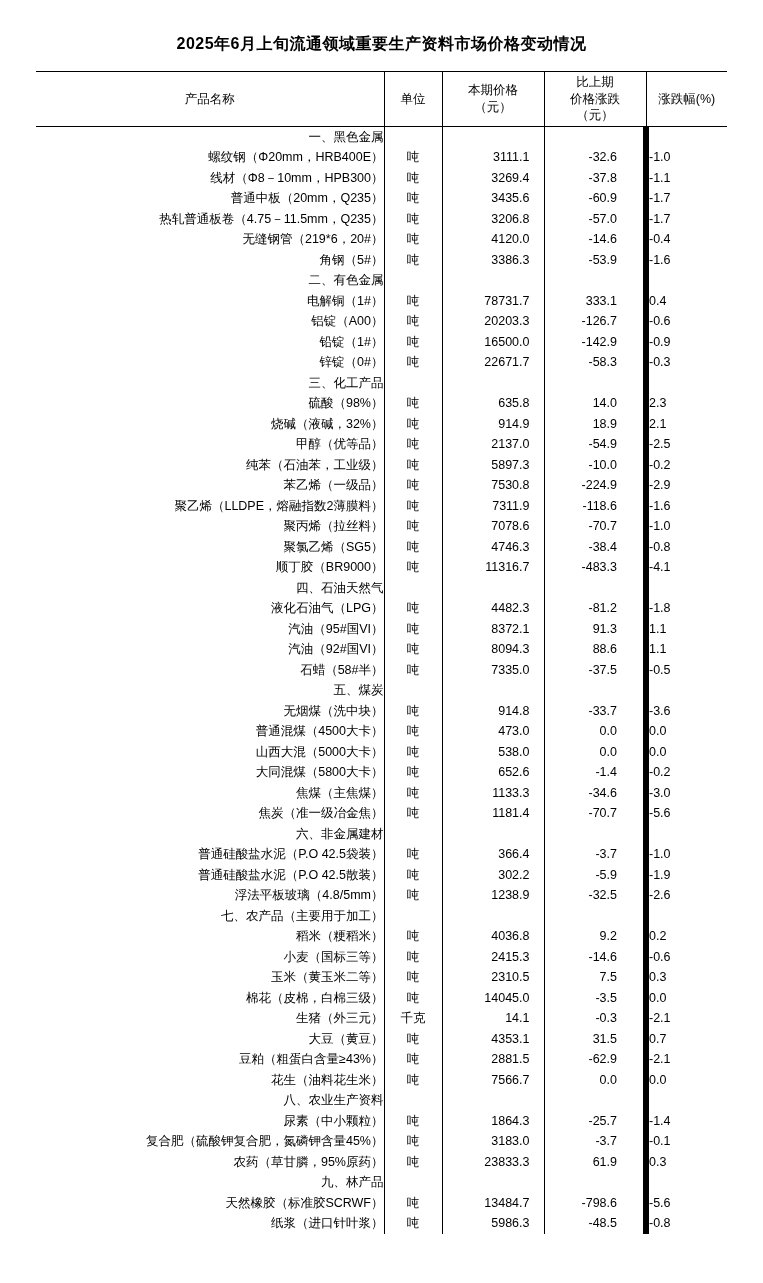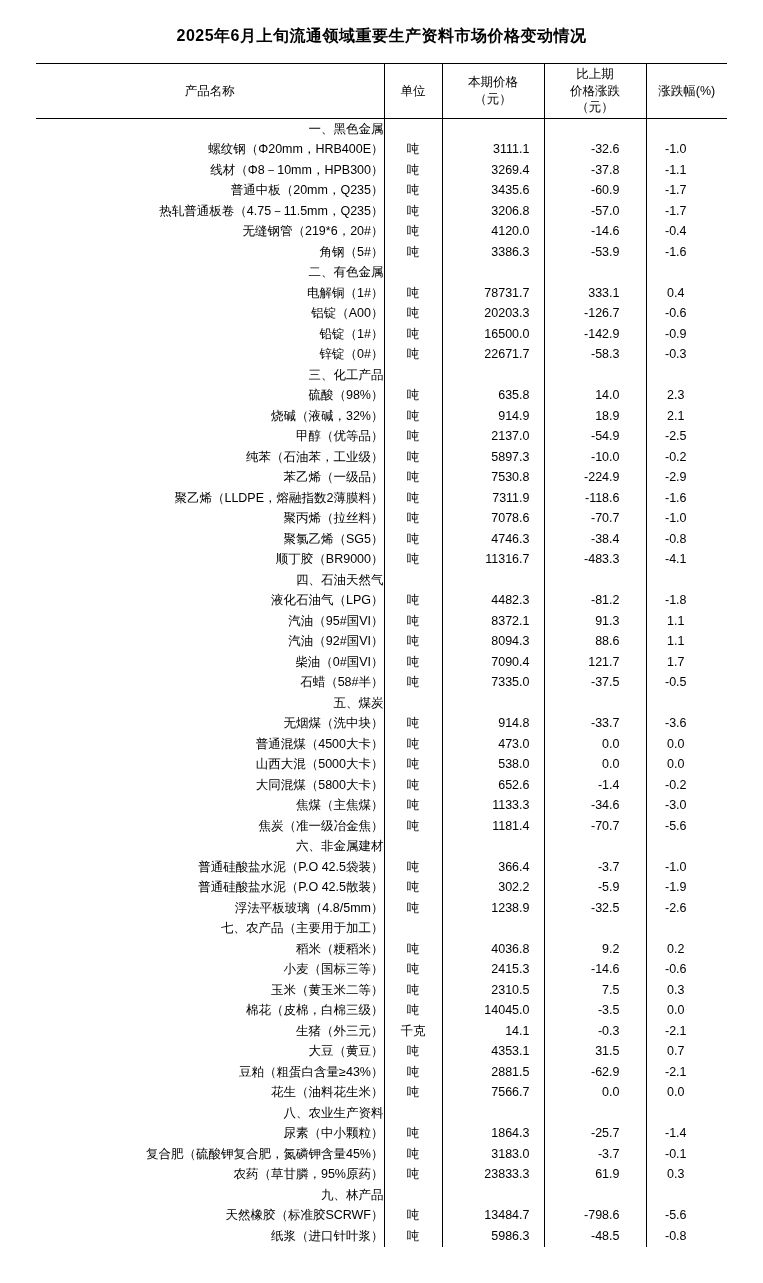--- a/index.html
+++ b/index.html
@@ -12,21 +12,21 @@
     height: 1283px;
     font-family: "Liberation Sans", "DejaVu Sans", sans-serif;
     color: #000000;
     position: relative;
     overflow: hidden;
   }
   .page {
     width: 763px;
     height: 1283px;
     box-sizing: border-box;
-    padding: 8px 36px;
+    padding: 16px 36px;
     position: relative;
   }
   .doc-title {
     text-align: center;
     font-size: 16px;
     font-weight: bold;
     letter-spacing: 0.5px;
     padding-top: 18px;
     padding-bottom: 16px;
   }
@@ -74,23 +74,23 @@
     text-align: right;
     padding-right: 14px;
     border-left: 1px solid #000;
   }
   tbody td.c-change {
     text-align: right;
     padding-right: 26px;
     border-left: 1px solid #000;
   }
   tbody td.c-pct {
-    text-align: center;
+    text-align: left;
     padding-right: 22px;
-    border-left: 1px solid #000000;
+    border-left: 6px solid #000000;
   }
   tr.group td.c-name {
     padding-left: 6px;
     font-weight: normal;
   }
   tr.item td.c-name {
     padding-left: 34px;
   }
   .colw-name { width: 348px; }
   .colw-unit { width: 58px; }
@@ -306,27 +306,20 @@
           <td class="c-pct">1.1</td>
         </tr>
         <tr class="item">
           <td class="c-name">汽油（92#国VI）</td>
           <td class="c-unit">吨</td>
           <td class="c-price">8094.3</td>
           <td class="c-change">88.6</td>
           <td class="c-pct">1.1</td>
         </tr>
         <tr class="item">
-          <td class="c-name">柴油（0#国VI）</td>
-          <td class="c-unit">吨</td>
-          <td class="c-price">7090.4</td>
-          <td class="c-change">121.7</td>
-          <td class="c-pct">1.7</td>
-        </tr>
-        <tr class="item">
           <td class="c-name">石蜡（58#半）</td>
           <td class="c-unit">吨</td>
           <td class="c-price">7335.0</td>
           <td class="c-change">-37.5</td>
           <td class="c-pct">-0.5</td>
         </tr>
         <tr class="group">
           <td class="c-name">五、煤炭</td>
           <td class="c-unit"></td>
           <td class="c-price"></td>

